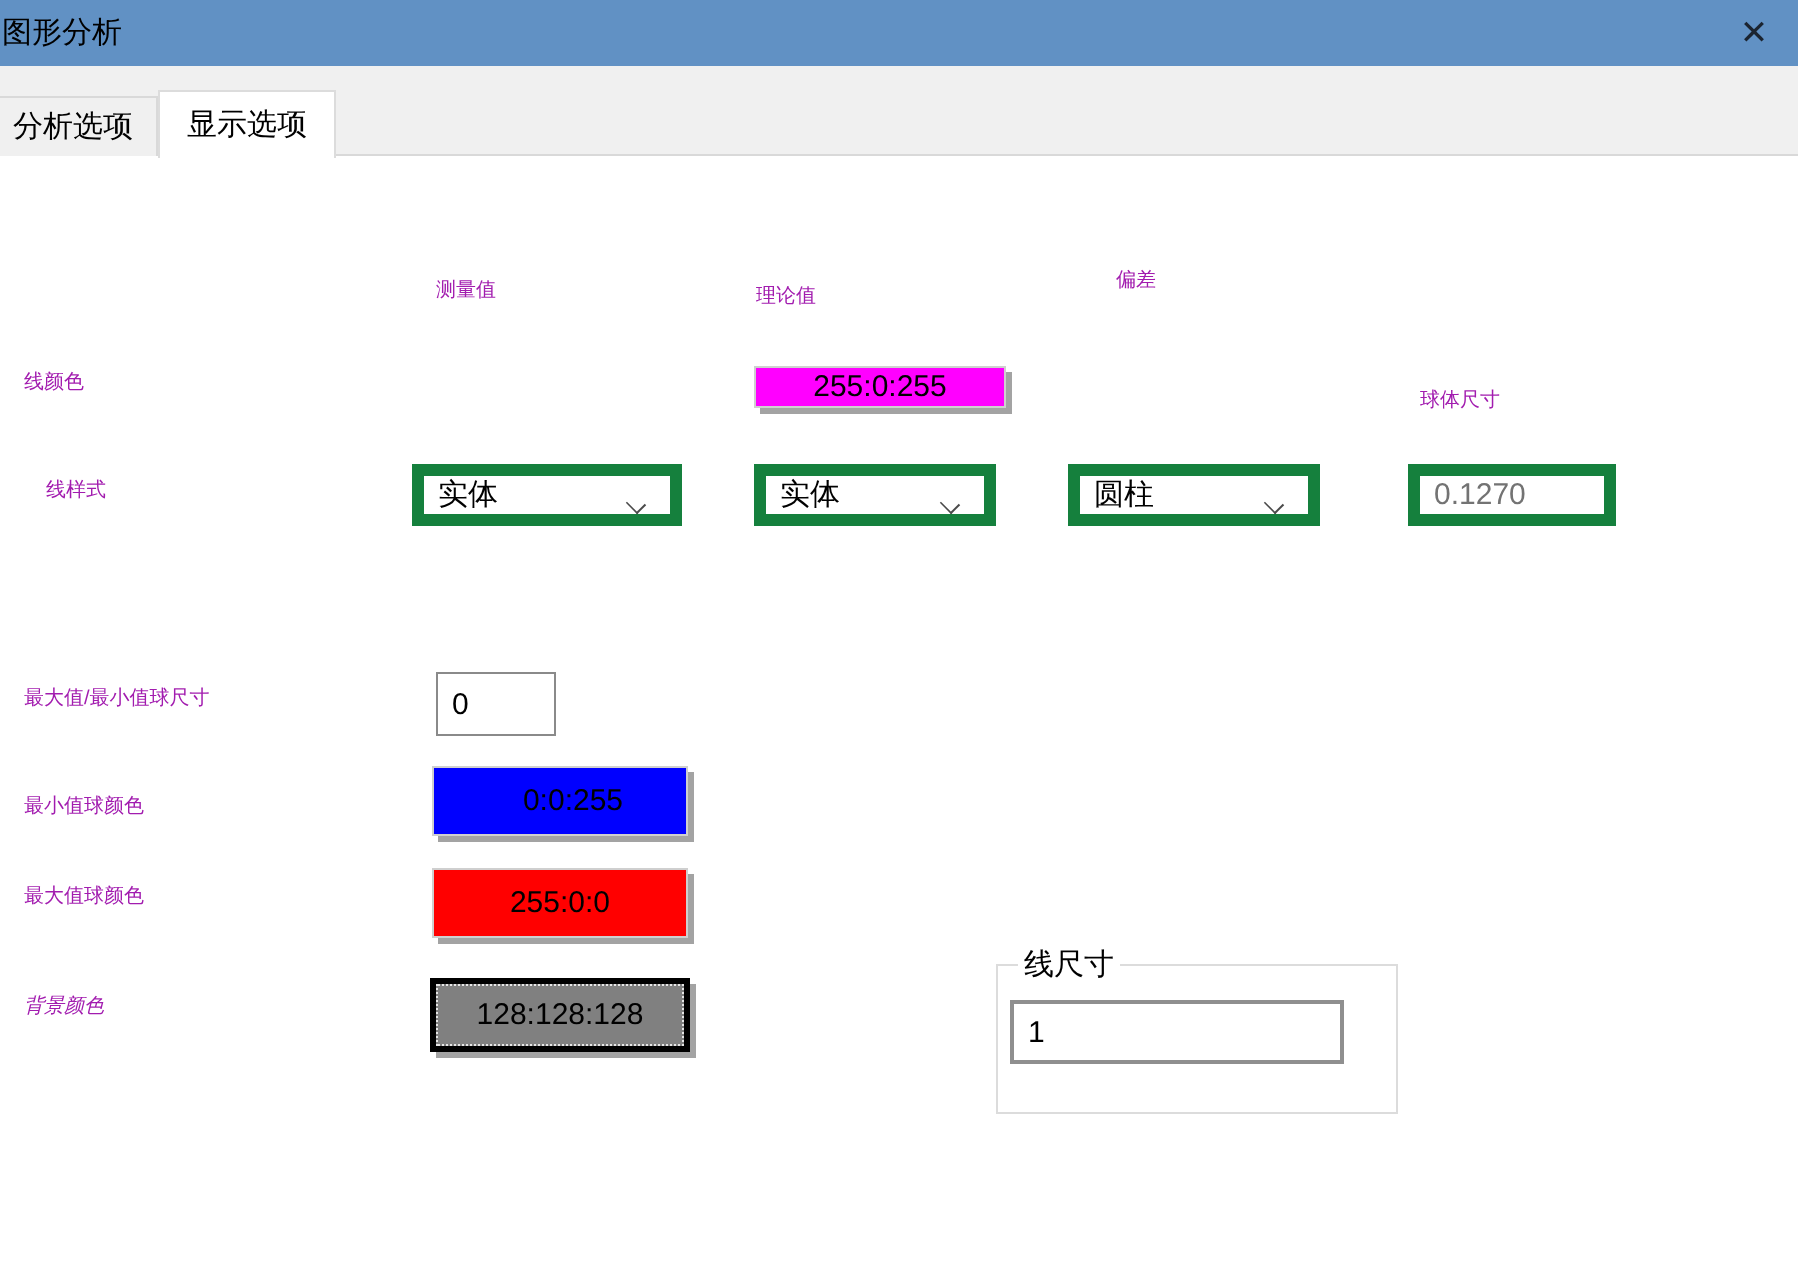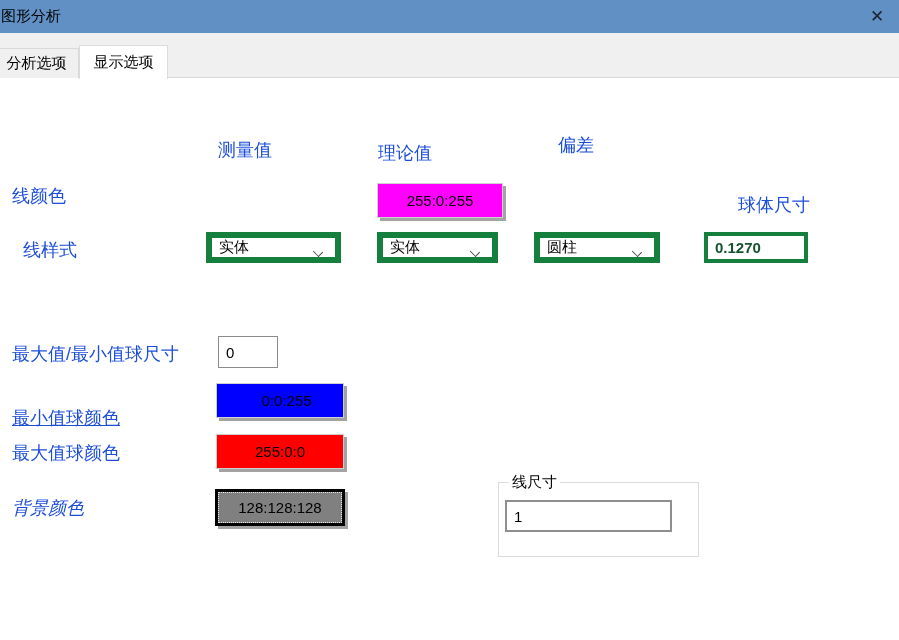--- a/index.html
+++ b/index.html
@@ -36,21 +36,21 @@
   .tab.inactive {
     left:-6px; top:15px; width:85px; height:30px;
     background:#f0f0f0; border:1px solid #d9d9d9; border-bottom:none;
   }
   .tab.active {
     left:79px; top:12px; width:89px; height:34px;
     background:#ffffff; border:1px solid #dcdcdc; border-bottom:none;
     z-index:2;
   }
   
-  .lbl { position:absolute; white-space:nowrap; font-size:18px; color:#1d4ed8; }
+  .lbl { position:absolute; white-space:nowrap; font-size:10px; color:#a21caf; }
   
   .color-btn {
     position:absolute; border:1px solid #cfcfcf;
     box-shadow:3px 3px 0 0 #a3a3a3;
     display:flex; align-items:center; justify-content:center;
     font-size:15px; color:#000; cursor:default;
   }
   .color-btn.focused {
     border:3px solid #000000;
     outline:1px dotted #e6e6e6; outline-offset:-4px;
@@ -65,21 +65,21 @@
     position:absolute; right:13px; top:10px; width:8px; height:8px;
     border-right:1.6px solid #4a4a4a; border-bottom:1.6px solid #4a4a4a;
     transform:rotate(45deg) scaleY(0.8);
   }
   
   .field {
     position:absolute; background:#fff; border:1px solid #8a8a8a;
     font-size:15px; padding-left:7px; color:#000;
     font-family:"Liberation Sans", sans-serif; outline:none;
   }
-  .field.disabled { border:4px solid #15803d; color:#14532d;font-weight:bold; }
+  .field.disabled { border:6px solid #15803d; color:#737373; }
   
   .groupbox {
     position:absolute; left:498px; top:482px; width:201px; height:75px;
     border:1px solid #dcdcdc; background:#fff;
   }
   .groupbox .legend {
     position:absolute; left:10px; top:-10px; background:#fff;
     padding:0 3px; font-size:15px; white-space:nowrap;
   }
 </style>
@@ -102,45 +102,45 @@
     <div class="tab active">
       <span>显示选项</span>
     </div>
   </div>
 
   <div class="lbl" style="left:218px; top:138px;">测量值</div>
   <div class="lbl" style="left:378px; top:141px;">理论值</div>
   <div class="lbl" style="left:558px; top:133px;">偏差</div>
 
   <div class="lbl" style="left:12px; top:184px;">线颜色</div>
-  <div class="color-btn" style="left: 377px; top: 183px; width: 126px; height: 35px; background-color: rgb(255, 0, 255);">
+  <div class="color-btn" style="left: 377px; top: 183px; width: 126px; height: 21px; background-color: rgb(255, 0, 255);">
     <span>255:0:255</span>
   </div>
 
-  <div class="lbl" style="left:710px; top:193px;margin-left:28px;">球体尺寸</div>
+  <div class="lbl" style="left:710px; top:193px;">球体尺寸</div>
 
   <div class="lbl" style="left:23px; top:238px;">线样式</div>
   <div class="combo" style="left:206px; top:232px; width:135px; height:31px;">
     <span>实体</span>
     <span class="chev"></span>
   </div>
   <div class="combo" style="left:377px; top:232px; width:121px; height:31px;">
     <span>实体</span>
     <span class="chev"></span>
   </div>
   <div class="combo" style="left:534px; top:232px; width:126px; height:31px;">
     <span>圆柱</span>
     <span class="chev"></span>
   </div>
   <input class="field disabled" style="left: 704px; top: 232px; width: 104px; height: 31px;" readonly="" value="0.1270">
 
   <div class="lbl" style="left:12px; top:342px;">最大值/最小值球尺寸</div>
   <input class="field" style="left: 218px; top: 336px; width: 60px; height: 32px;" value="0">
 
-  <div class="lbl" style="left:12px; top:406px;text-decoration:underline;">最小值球颜色</div>
+  <div class="lbl" style="left:12px; top:396px;">最小值球颜色</div>
   <div class="color-btn" style="left: 216px; top: 383px; width: 128px; height: 35px; background-color: rgb(0, 0, 255); padding-left: 13px;">
     <span>0:0:255</span>
   </div>
 
   <div class="lbl" style="left:12px; top:441px;">最大值球颜色</div>
   <div class="color-btn" style="left: 216px; top: 434px; width: 128px; height: 35px; background-color: rgb(255, 0, 0);">
     <span>255:0:0</span>
   </div>
 
   <div class="lbl" style="left:12px; top:496px;font-style:italic;">背景颜色</div>

